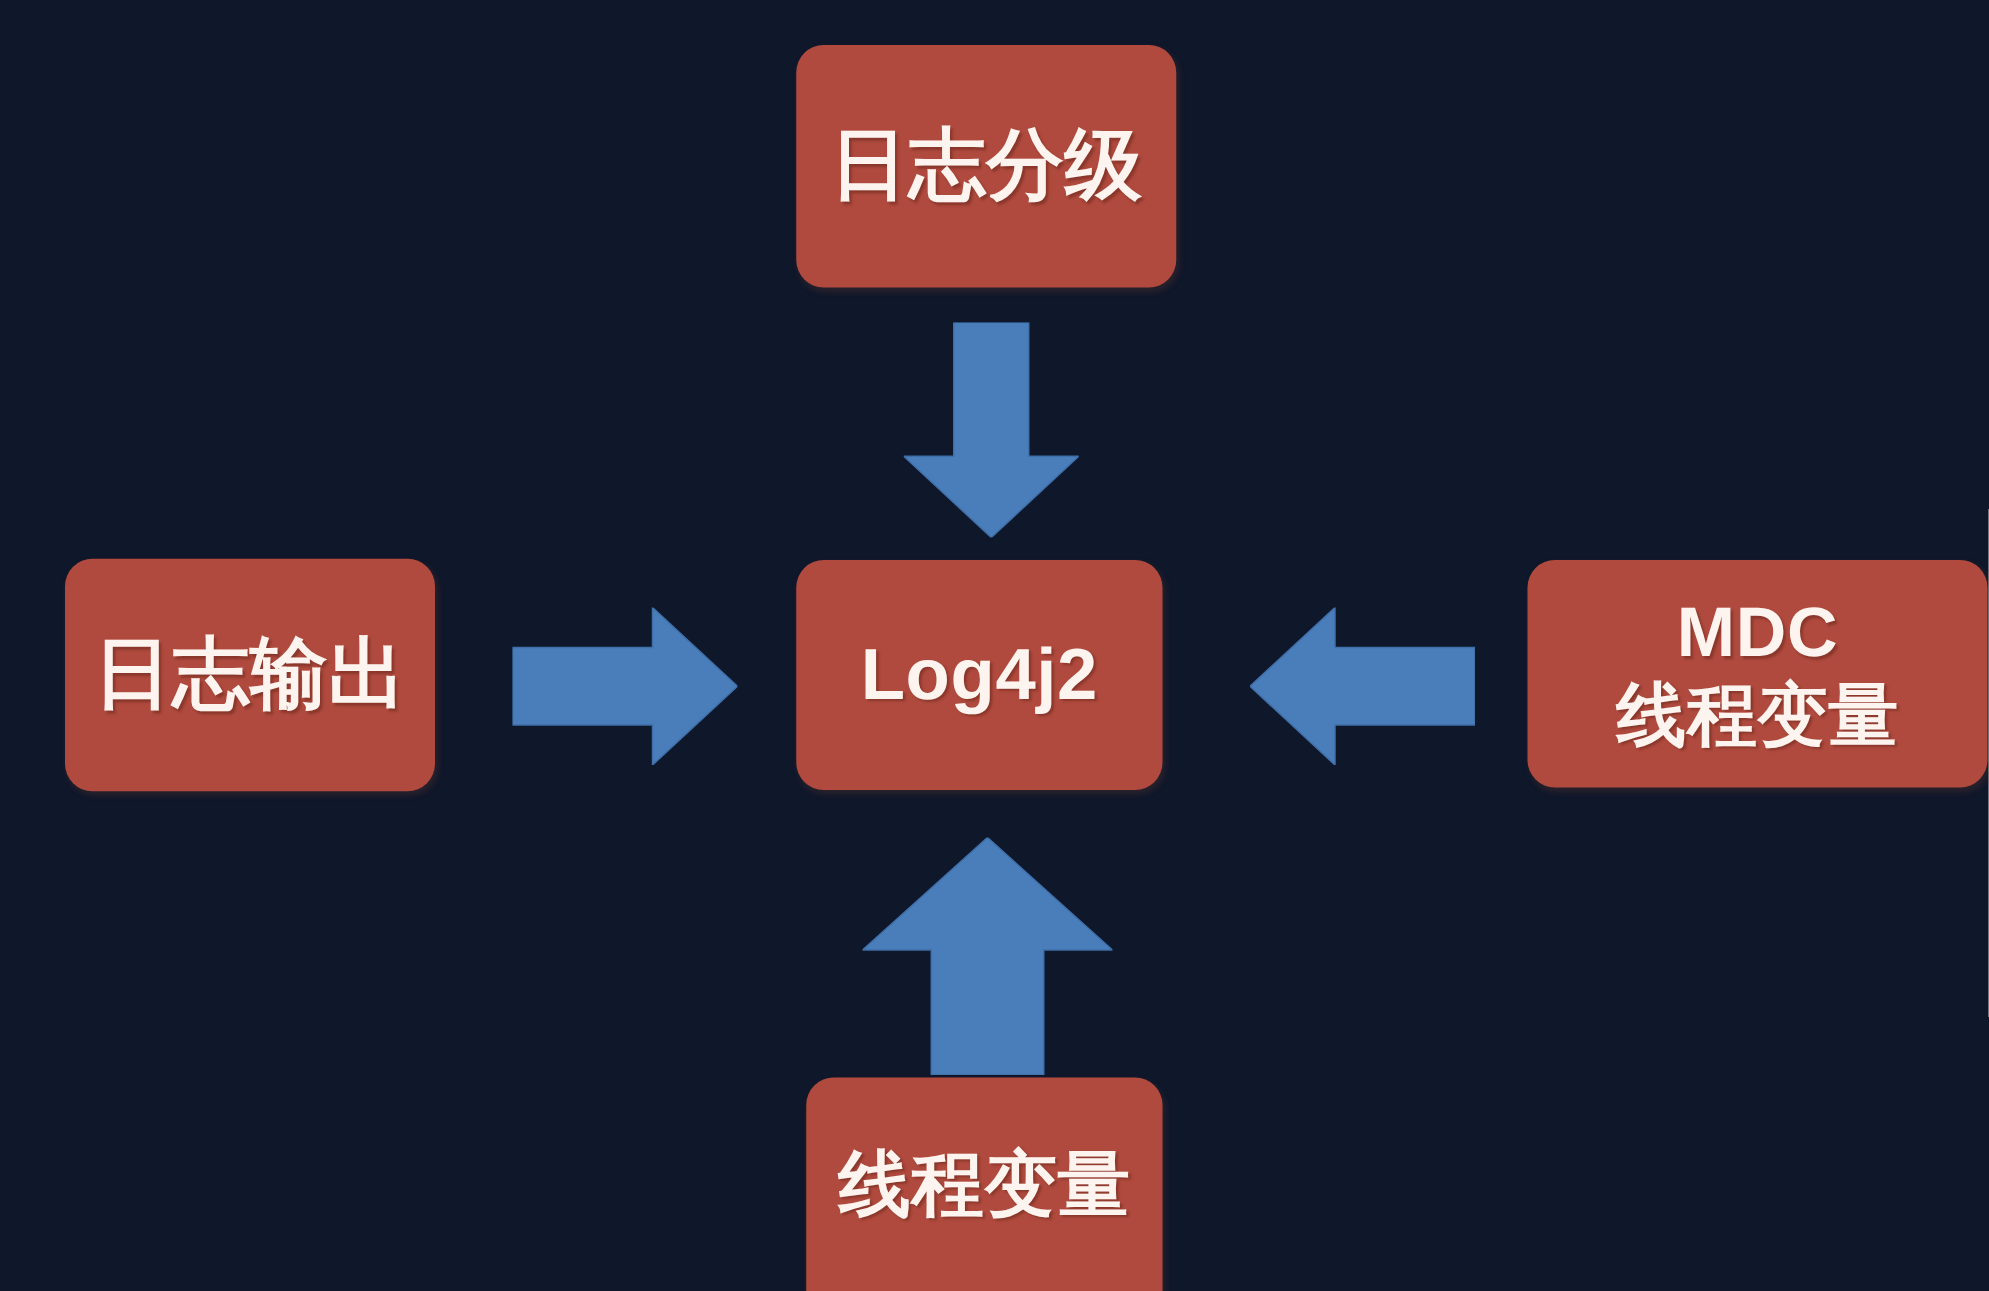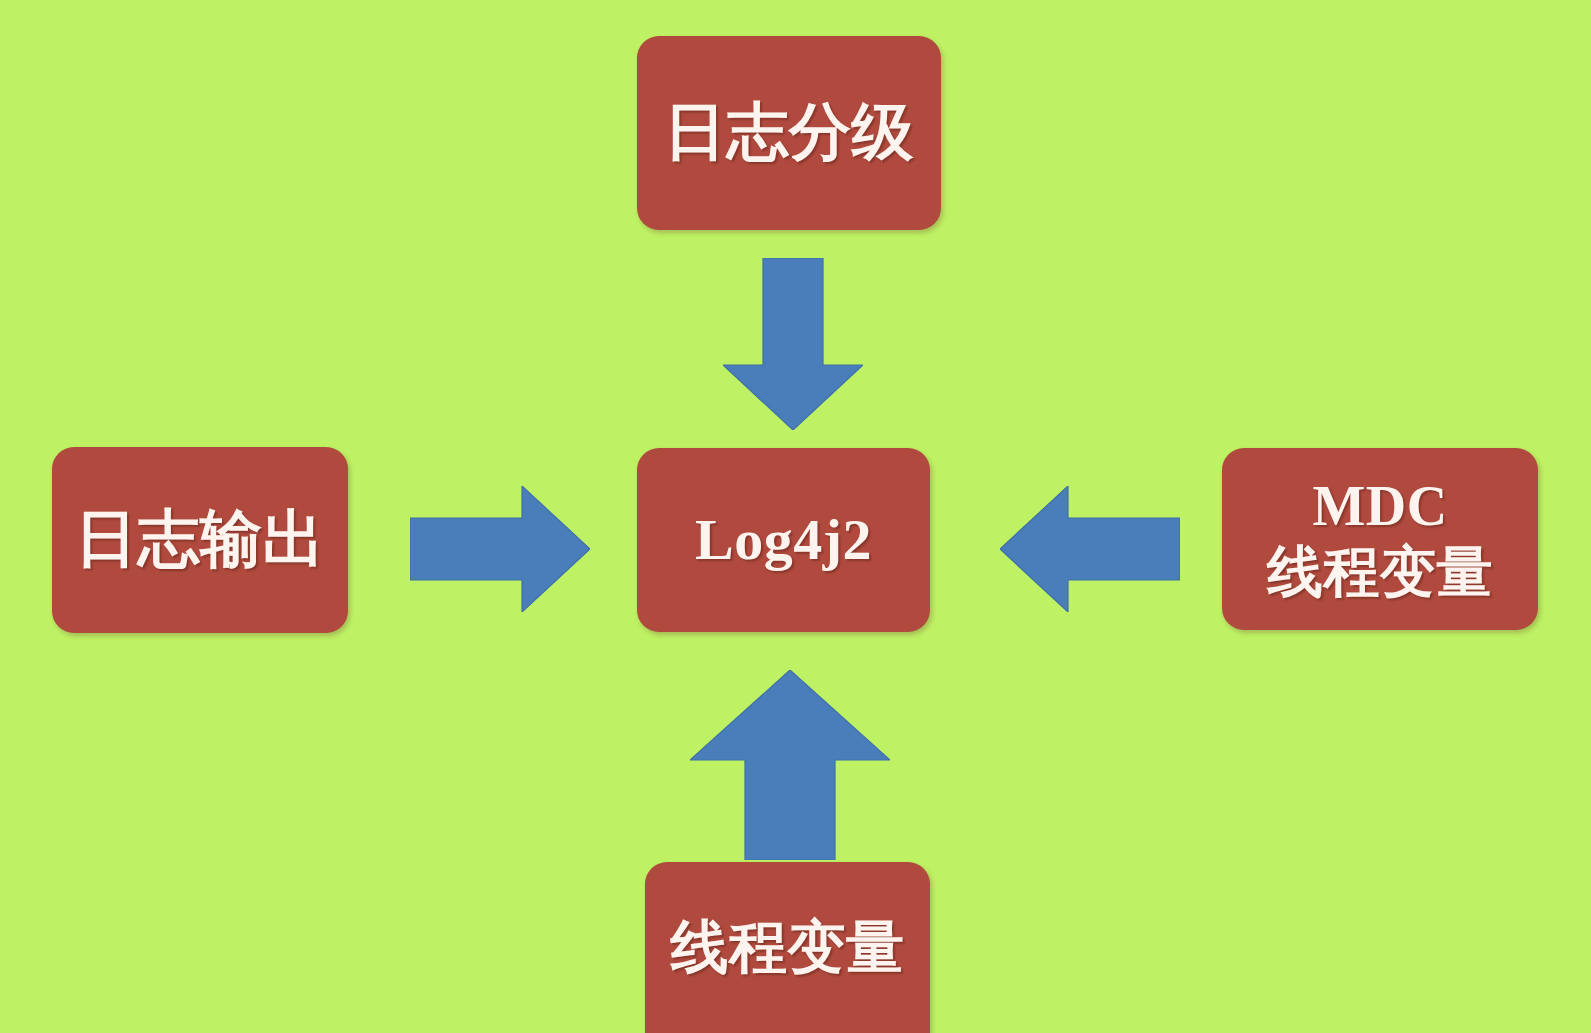--- a/index.html
+++ b/index.html
@@ -35,21 +35,21 @@
   }
   .node-label {
     display: block;
     white-space: pre-line;
   }
 
   
   #node-top    { left: 637px; top: 36px;  width: 304px; height: 194px; font-size: 62px; }
   #node-center { left: 637px; top: 448px; width: 293px; height: 184px; font-size: 58px; }
   #node-left   { left: 52px;  top: 447px; width: 296px; height: 186px; font-size: 62px; }
-  #node-right  { left: 1222px;top: 448px; width: 316px; height: 182px; font-size: 56px; }
+  #node-right  { left: 1222px;top: 448px; width: 368px; height: 182px; font-size: 56px; }
   #node-bottom { left: 645px; top: 862px; width: 285px; height: 205px; font-size: 58px;
                  align-items: flex-start; padding-top: 52px; }
 
   
   .arrow {
     position: absolute;
     overflow: visible;
   }
   .arrow svg { display: block; }
   .arrow-shape {
@@ -59,21 +59,21 @@
   }
 
   #arrow-top-to-center    { left: 723px; top: 258px; }
   #arrow-bottom-to-center { left: 690px; top: 670px; }
   #arrow-left-to-center   { left: 410px; top: 486px; }
   #arrow-right-to-center  { left: 1000px;top: 486px; }
 </style>
 </head>
 <body>
 
-<div id="canvas" style="background: #bef264; font-family: Liberation Serif, serif;">
+<div id="canvas" style="background: #0f172a;">
 
   <div class="node" id="node-top" style="background: rgb(176, 74, 62); color: rgb(253, 244, 239);">
     <span class="node-label">日志分级</span>
   </div>
 
   <div class="arrow" id="arrow-top-to-center">
     <svg width="140" height="172" viewBox="0 0 140 172" aria-hidden="true">
       <polygon class="arrow-shape" points="40,0 100,0 100,107 140,107 70,172 0,107 40,107" style="fill: rgb(74, 126, 187);"></polygon>
     </svg>
   </div>

